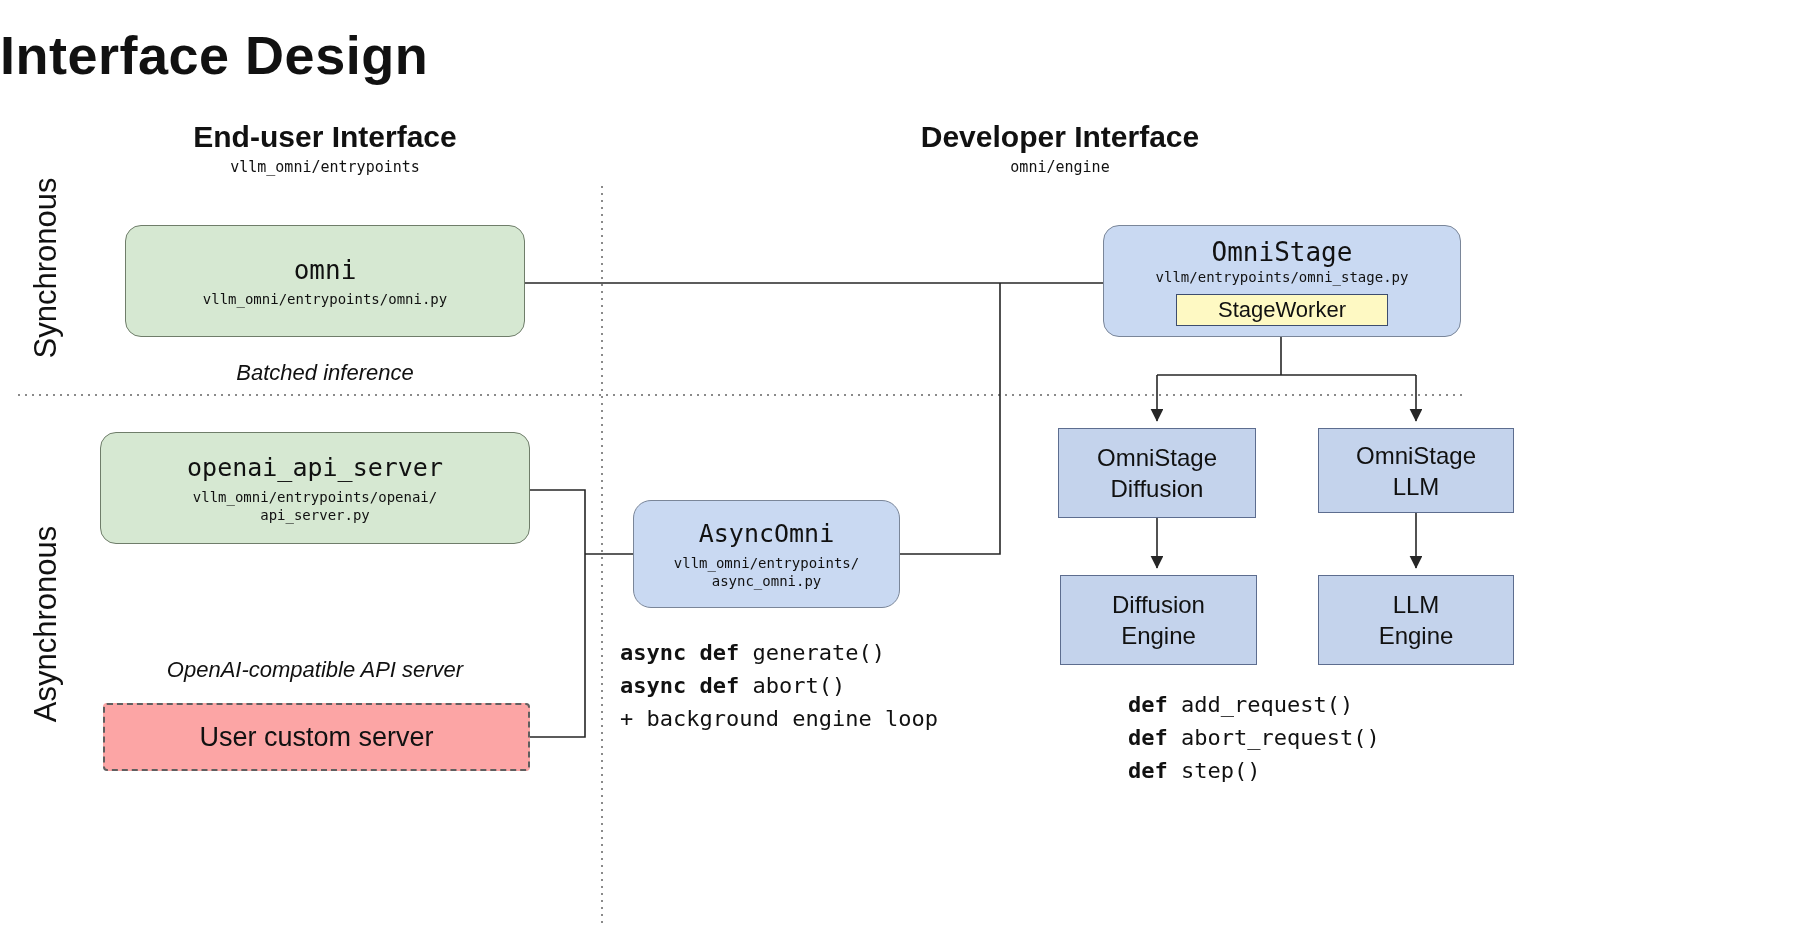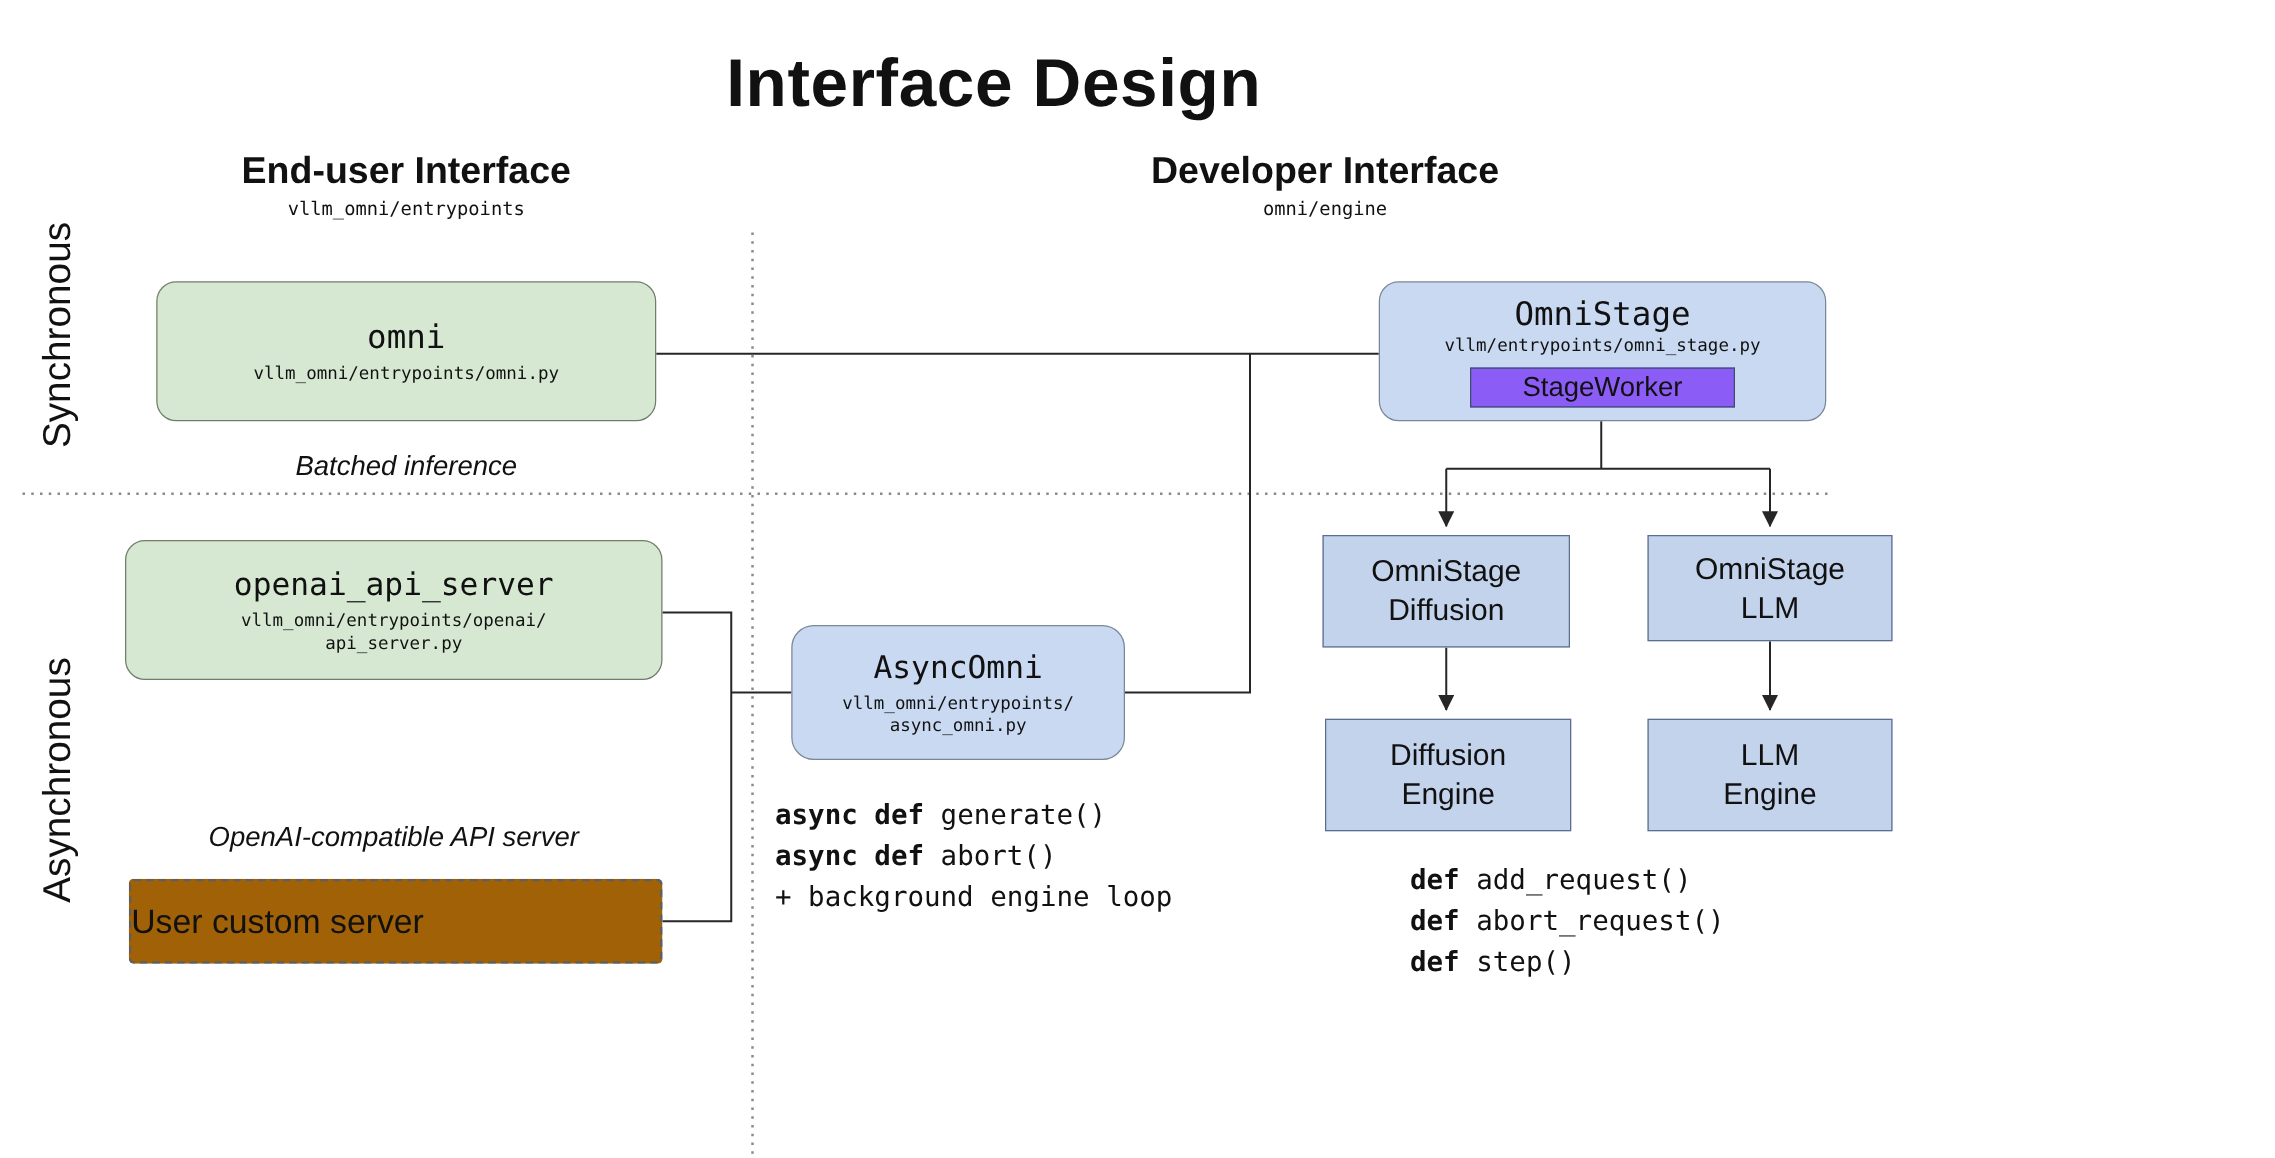--- a/index.html
+++ b/index.html
@@ -10,23 +10,22 @@
     width: 1820px;
     height: 926px;
     background: #ffffff;
     overflow: hidden;
   }
   .abs { position: absolute; }
   .mono { font-family: "DejaVu Sans Mono", monospace; }
 
   #title {
     left: 0; top: 24px; width: 1590px;
-    font-size: 54px; font-weight: bold; text-align: center;
+    font-size: 54px; font-weight: bold; text-align: left;
     letter-spacing: 0.5px;
-    margin-top: 12px;
   }
   .col-header { font-size: 30px; font-weight: 600; text-align: center; }
   .col-path { font-size: 15px; text-align: center; margin-top: 4px; }
 
   .row-label {
     width: 300px; height: 40px; text-align: center;
     font-size: 31px; transform: rotate(-90deg);
   }
 
   svg.wires { left: 0; top: 0; z-index: 0; }
@@ -45,34 +44,34 @@
     border: 1.5px solid var(--rect-blue-border, #5d6d8f);
     font-size: 24px; line-height: 31px;
   }
   .node-title { font-size: 26px; line-height: 32px; }
   .node-title.small { font-size: 25px; }
   .node-path { font-size: 14px; line-height: 18px; margin-top: 4px; }
 
   .inner-box {
     margin-top: 8px;
     width: 212px; height: 32px;
-    background: #8b5cf6;
+    background: #fef9c3;
     border: 1.6px solid var(--inner-box-border, #3d4d6e);
     font-size: 22px; line-height: 28px;
     display: flex; align-items: center; justify-content: center;
   }
 
   .caption { font-style: italic; font-size: 22px; text-align: center; }
 
   .dashed-box {
     z-index: 1;
-    background: #a16207;
+    background: #fca5a5;
     border: 2px dashed #5f5f5f;
     border-radius: 4px;
-    display: flex; align-items: center; 
+    display: flex; align-items: center; justify-content: center;
     font-size: 27px;
   }
 
   .code-block { z-index: 1; font-size: 22px; }
   .code-line { white-space: pre; line-height: 33px; font-family: "DejaVu Sans Mono", monospace; }
   .code-line b { font-weight: bold; }
 </style>
 </head>
 <body>
 

